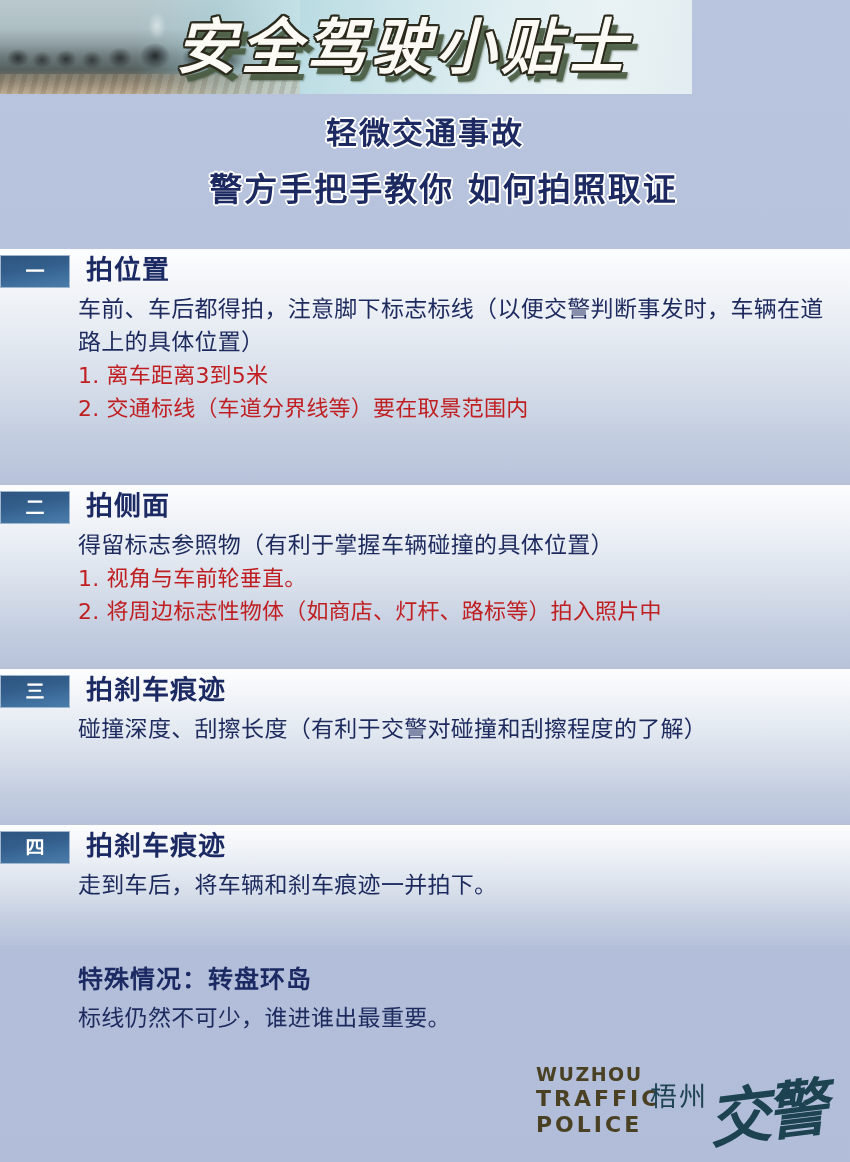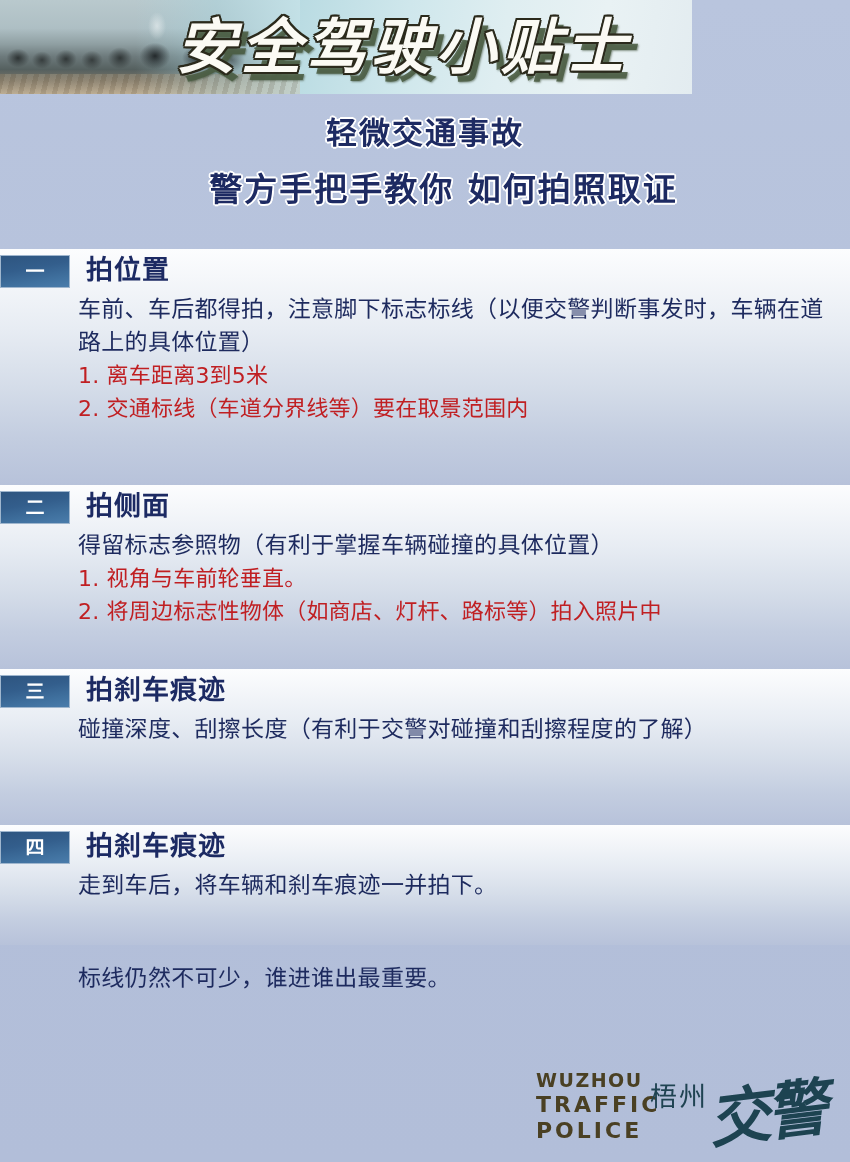--- a/index.html
+++ b/index.html
@@ -244,21 +244,21 @@
   .logo {
     position: absolute;
     right: 22px;
     bottom: 18px;
     width: 300px;
     height: 118px;
   }
   .logo-latin {
     position: absolute;
     left: 8px;
-    bottom: 0;
+    bottom: 6px;
     width: 212px;
     text-align: left;
   }
   .logo-wuzhou-en {
     font-size: 19px;
     font-weight: 700;
     color: #4a4023;
     letter-spacing: 1.5px;
     line-height: 24px;
   }
@@ -353,20 +353,21 @@
         <div class="sec-title">拍刹车痕迹</div>
       </div>
       <div class="sec-body">
         <div class="body-line">走到车后，将车辆和刹车痕迹一并拍下。</div>
       </div>
     </div>
 
   </div>
 
   <div class="special">
+    <div class="special-title">特殊情况：转盘环岛</div>
     <div class="special-text">标线仍然不可少，谁进谁出最重要。</div>
   </div>
 
   <div class="logo">
     <div class="logo-latin">
       <div class="logo-wuzhou-en">WUZHOU</div>
       <div class="logo-traffic-en">TRAFFIC POLICE</div>
     </div>
     <div class="logo-wuzhou-cn">梧州</div>
     <div class="logo-jiaojing">交警</div>

